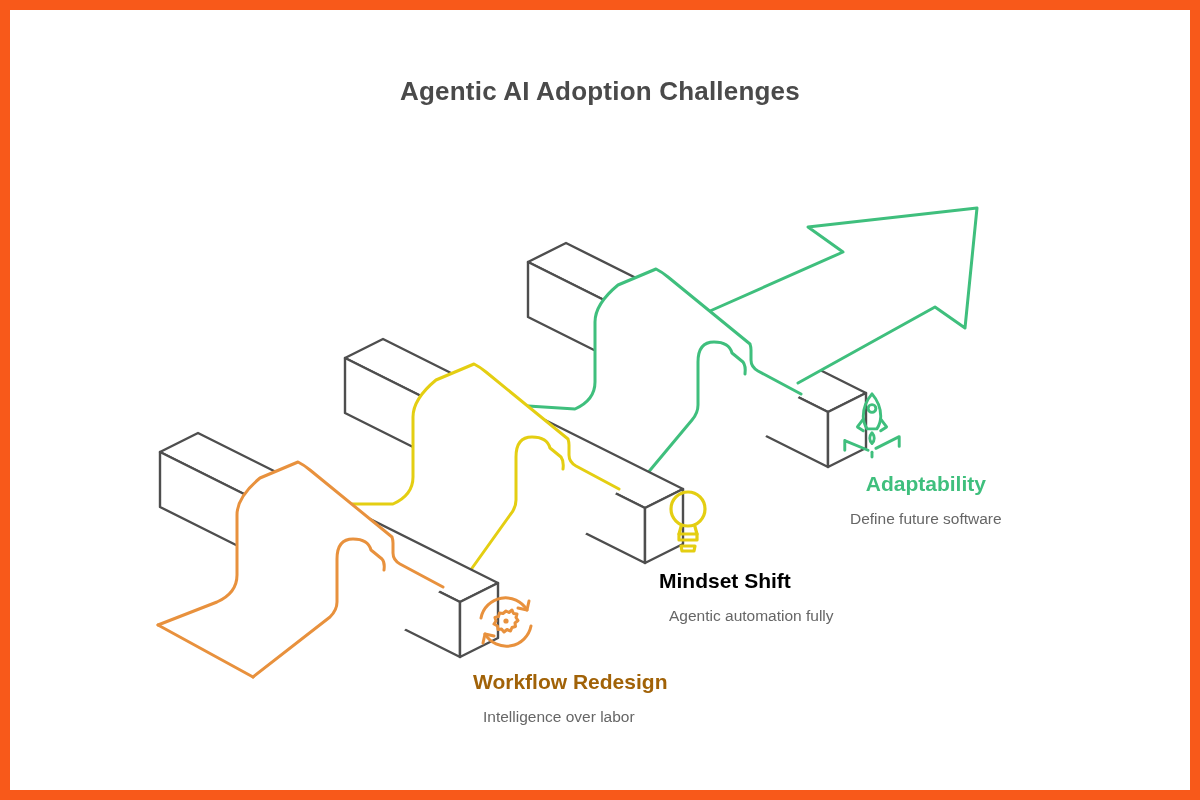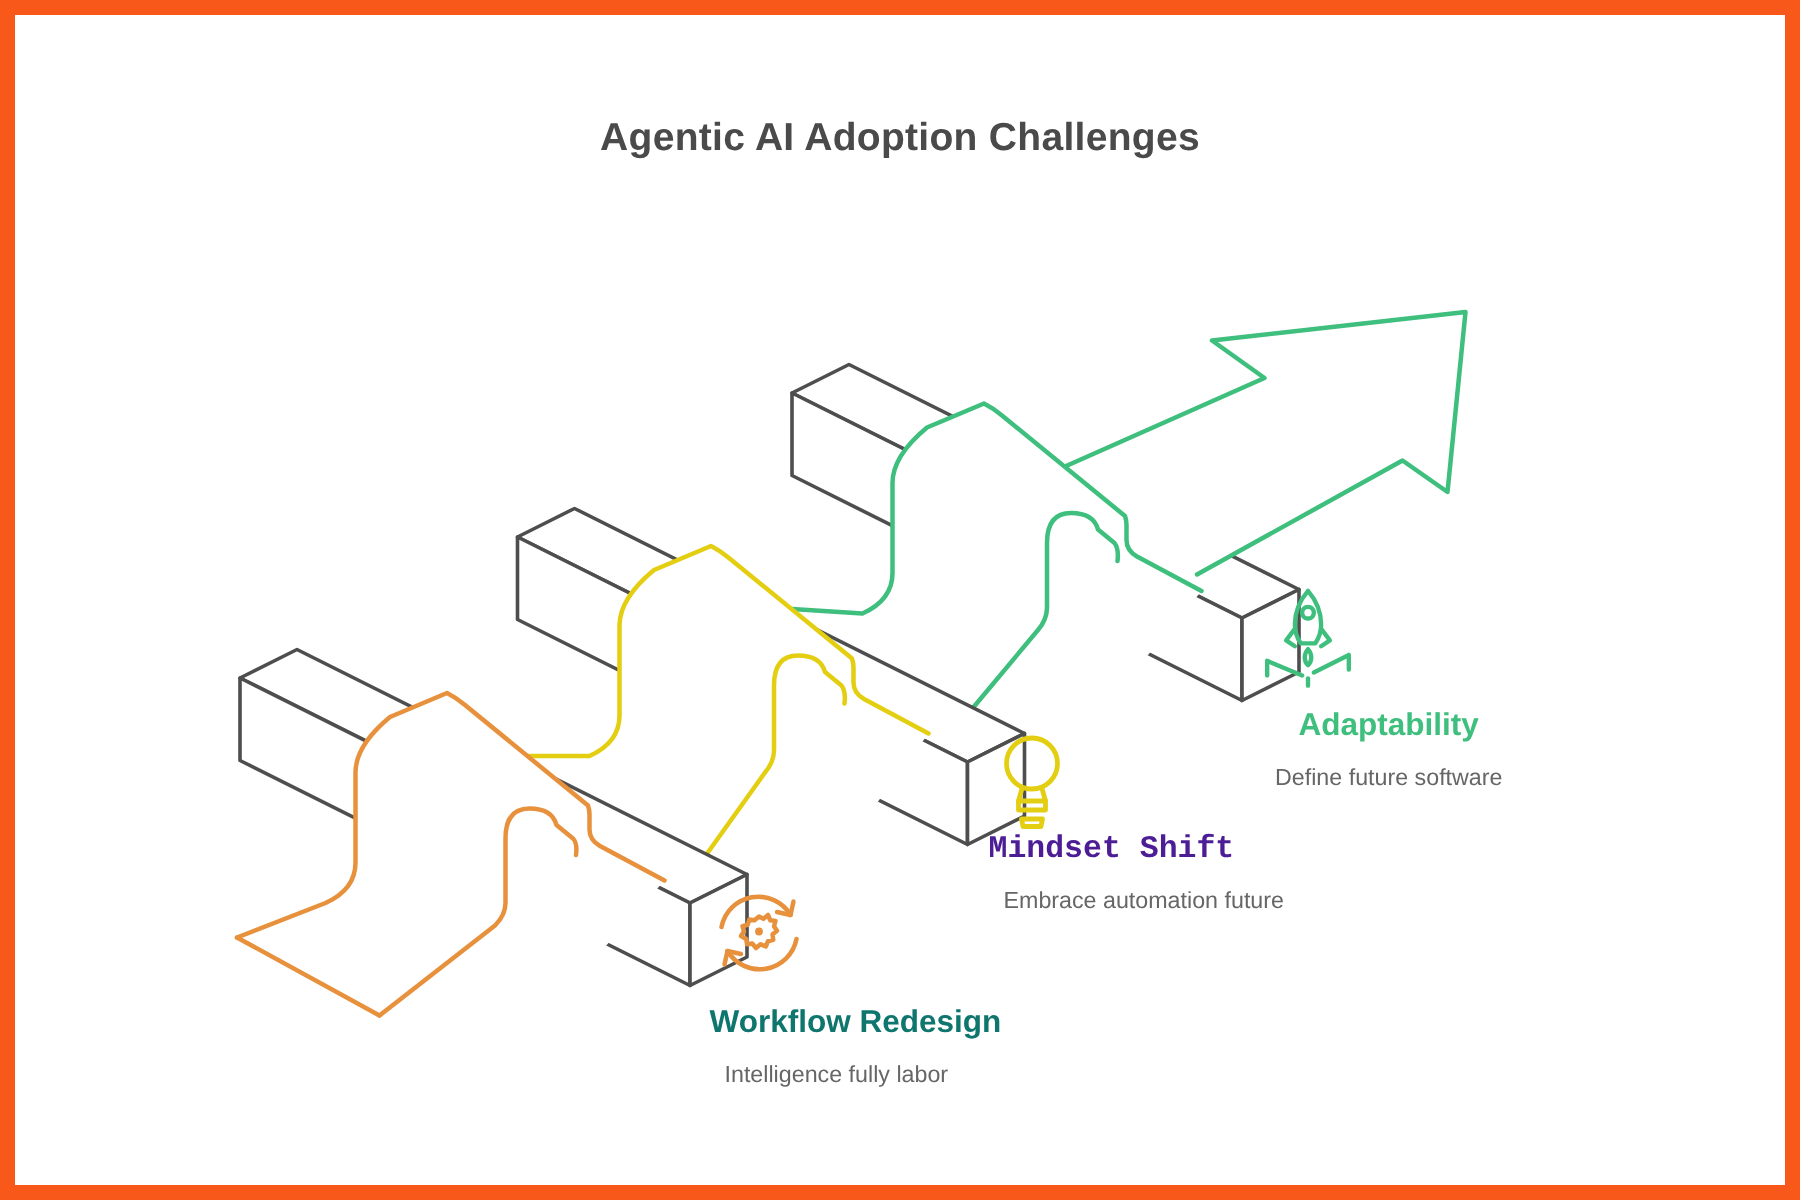--- a/index.html
+++ b/index.html
@@ -88,35 +88,35 @@
     <svg class="icon" width="66" height="64" viewBox="-33 -32 66 64">
       <g fill="none" stroke="#E8913D" stroke-width="3" stroke-linecap="round" stroke-linejoin="round">
         <path d="M-25,-4 A25,25 0 0 1 21,-12"></path>
         <path d="M21,-12 L23,-21 M21,-12 L12,-14"></path>
         <path d="M25,4 A25,25 0 0 1 -21,12"></path>
         <path d="M-21,12 L-23,21 M-21,12 L-12,14"></path>
         <path d="M0,-11 L3,-9.5 6,-12 7.5,-8.5 11,-8 10,-4.5 12,-1.5 9,1 9.5,4.5 6,5.5 4.5,9 1,7.5 -2,10 -4.5,7 -8,7.5 -8.5,4 -12,2 -10,-1 -11,-4.5 -7.5,-5.5 -6.5,-9 -3,-8.5 Z"></path>
       </g>
       <circle cx="0" cy="-1" r="2.6" fill="#E8913D"></circle>
     </svg>
-    <p class="stage-label" style="color:#0f766e;margin-top:16px;">Workflow Redesign</p>
-    <p class="stage-desc">Intelligence fully labor</p>
+    <p class="stage-label" style="color:#a16207;margin-top:16px;">Workflow Redesign</p>
+    <p class="stage-desc">Intelligence over labor</p>
   </div>
 
   <div class="stage" style="left:649px;top:477px;">
     <svg class="icon" width="54" height="68" viewBox="-27 -34 54 68" style="margin-left:2px;">
       <g fill="none" stroke="#E4CE12" stroke-width="3.2" stroke-linecap="round" stroke-linejoin="round">
         <circle cx="0" cy="-12" r="17"></circle>
         <path d="M-6.5,4 L-9,13 L9,13 L6.5,4"></path>
         <path d="M-9,13 L-9,19 L9,19 L9,13"></path>
         <path d="M-7,25 L7,25 L6,30 L-6,30 Z"></path>
       </g>
     </svg>
-    <p class="stage-label" style="color:#4c1d95;margin-top:0;font-family:Liberation Mono, monospace;">Mindset Shift</p>
-    <p class="stage-desc">Embrace automation future</p>
+    <p class="stage-label" style="color:#000000;margin-top:14px;">Mindset Shift</p>
+    <p class="stage-desc">Agentic automation fully</p>
   </div>
 
   <div class="stage" style="left:830px;top:380px;">
     <svg class="icon" width="64" height="70" viewBox="-32 -36 64 72">
       <g fill="none" stroke="#3FBF7D" stroke-width="3" stroke-linecap="round" stroke-linejoin="round">
         <path d="M0,-32 C6,-25 9,-17 9,-9 C9,-3 7,1 5,4 L-5,4 C-7,1 -9,-3 -9,-9 C-9,-17 -6,-25 0,-32 Z"></path>
         <circle cx="0" cy="-17" r="4"></circle>
         <path d="M-9,-6 L-15,2 L-9,6"></path>
         <path d="M9,-6 L15,2 L9,6"></path>
         <path d="M0,8 C3,11.5 3,16 0,19 C-3,16 -3,11.5 0,8 Z"></path>

